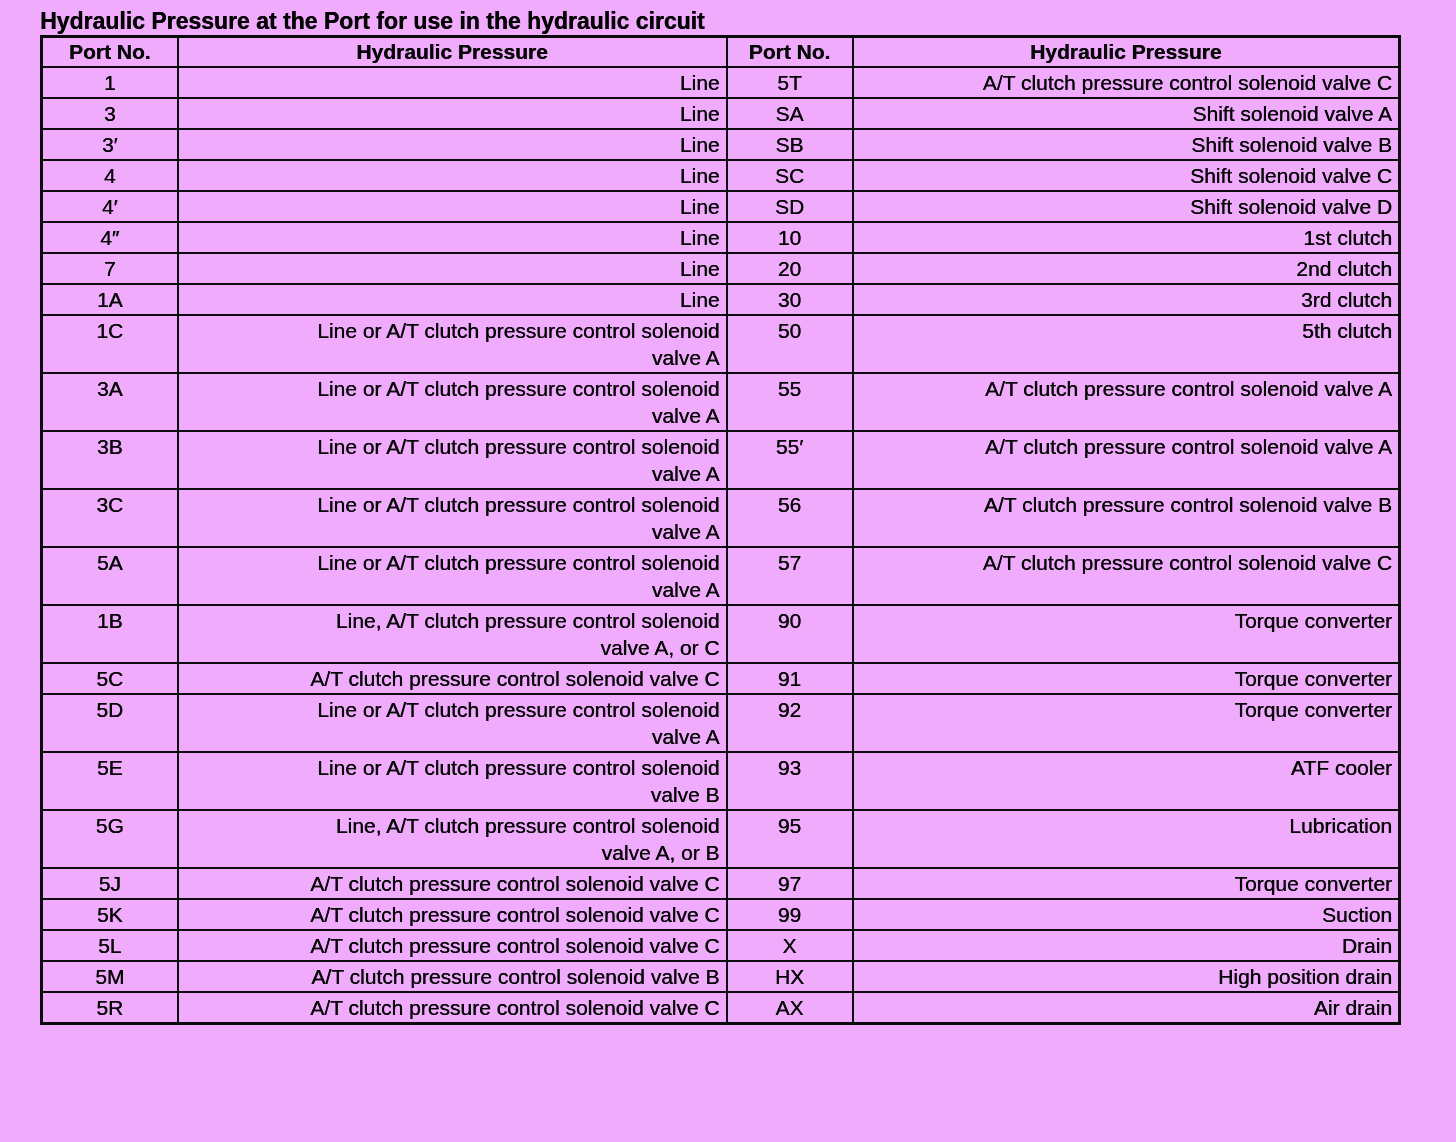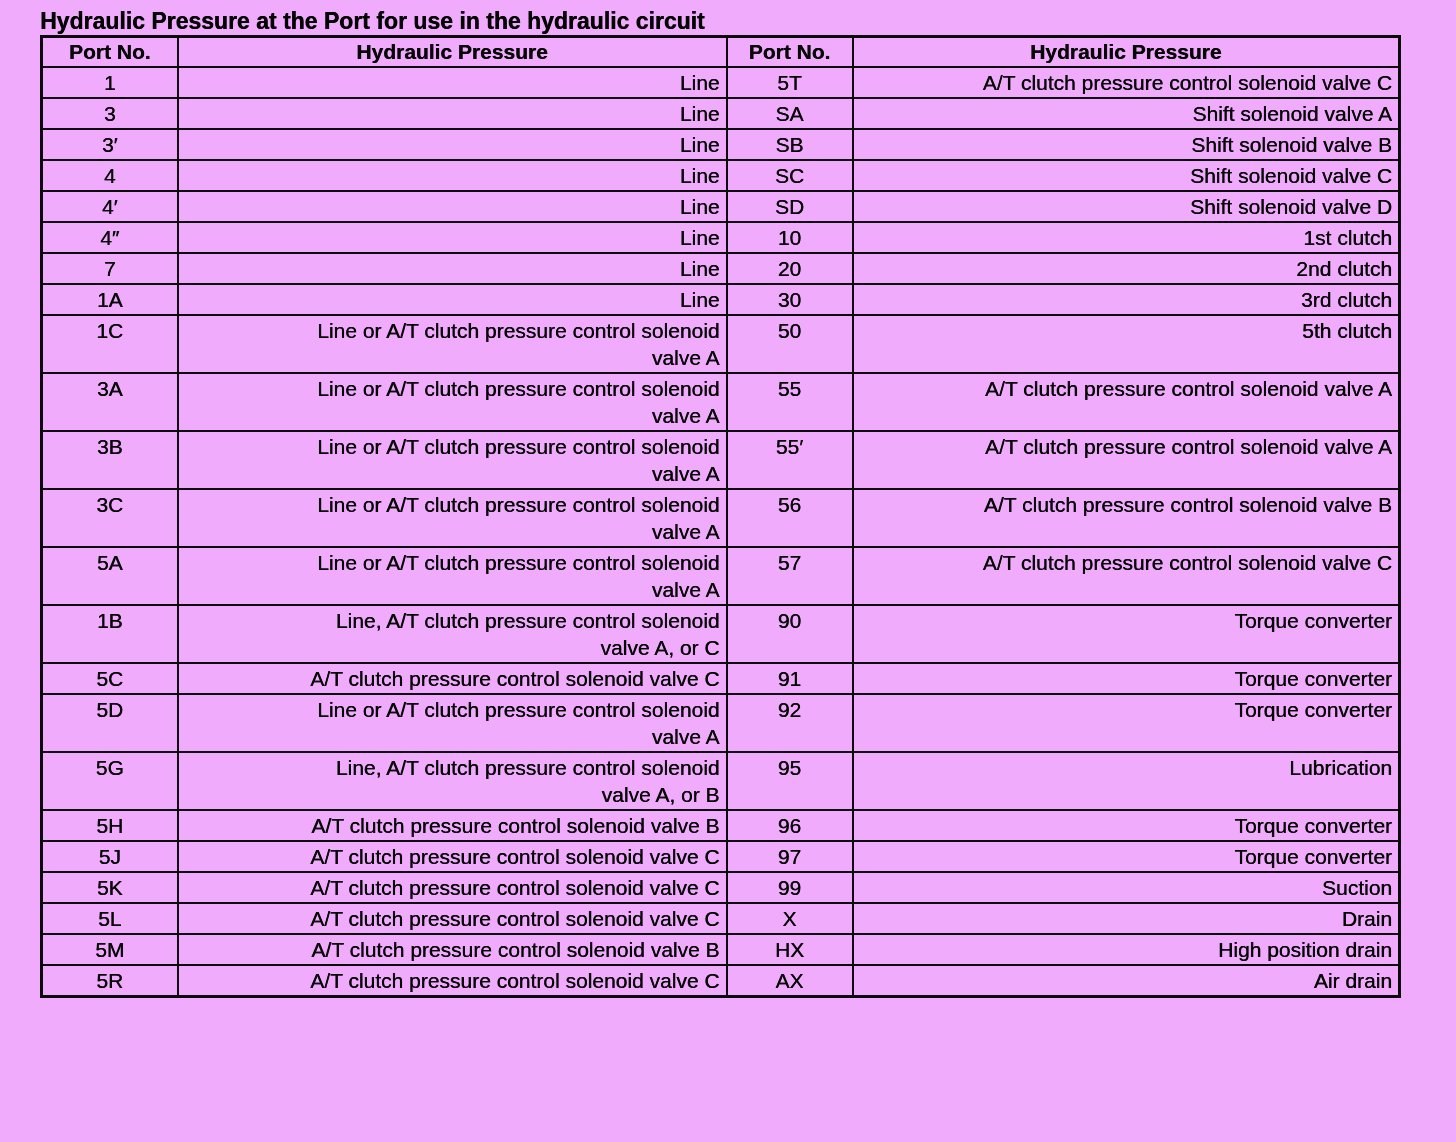--- a/index.html
+++ b/index.html
@@ -193,33 +193,34 @@
           <td class="pressure">Torque converter</td>
         </tr>
         <tr class="tall">
           <td class="port">5D</td>
           <td class="pressure">Line or A/T clutch pressure control solenoid
 valve A</td>
           <td class="port">92</td>
           <td class="pressure">Torque converter</td>
         </tr>
         <tr class="tall">
+          <td class="port">5E</td>
+          <td class="pressure">Line or A/T clutch pressure control solenoid
+valve B</td>
+          <td class="port">93</td>
+          <td class="pressure">ATF cooler</td>
+        </tr>
+        <tr class="tall">
           <td class="port">5G</td>
           <td class="pressure">Line, A/T clutch pressure control solenoid
 valve A, or B</td>
           <td class="port">95</td>
           <td class="pressure">Lubrication</td>
         </tr>
         <tr>
-          <td class="port">5H</td>
-          <td class="pressure">A/T clutch pressure control solenoid valve B</td>
-          <td class="port">96</td>
-          <td class="pressure">Torque converter</td>
-        </tr>
-        <tr>
           <td class="port">5J</td>
           <td class="pressure">A/T clutch pressure control solenoid valve C</td>
           <td class="port">97</td>
           <td class="pressure">Torque converter</td>
         </tr>
         <tr>
           <td class="port">5K</td>
           <td class="pressure">A/T clutch pressure control solenoid valve C</td>
           <td class="port">99</td>
           <td class="pressure">Suction</td>

